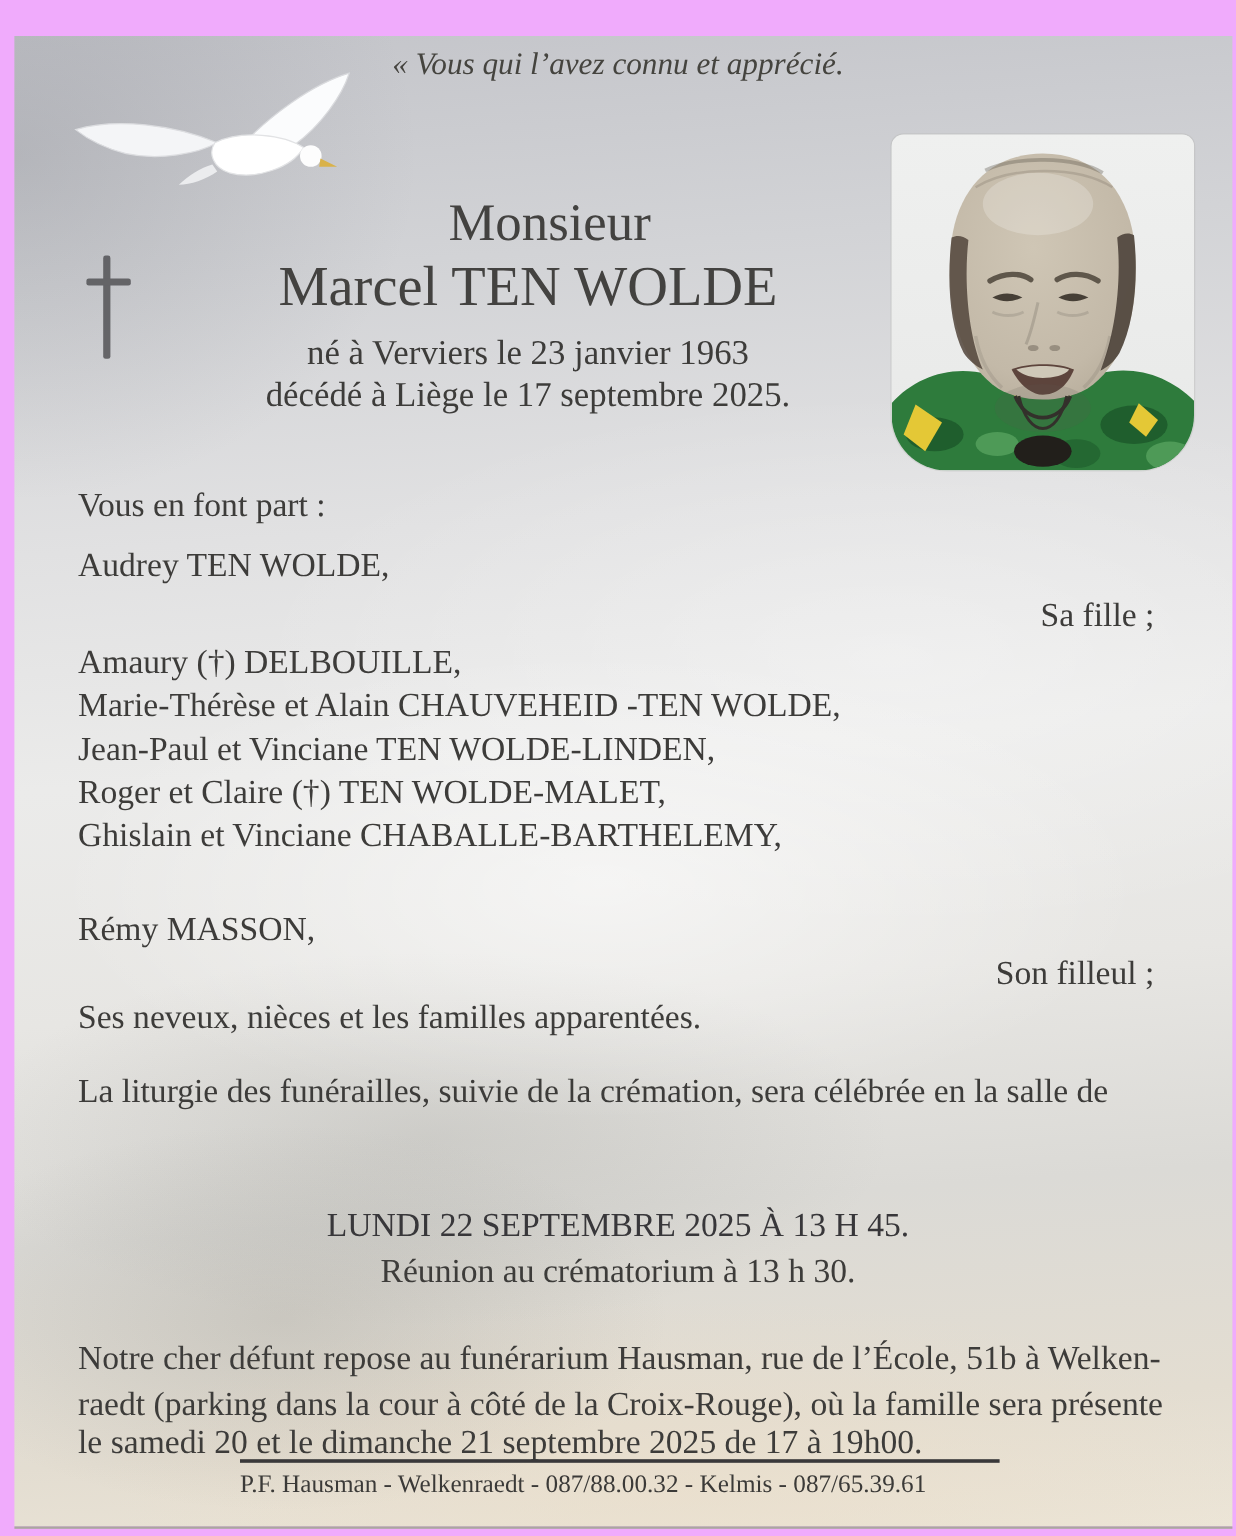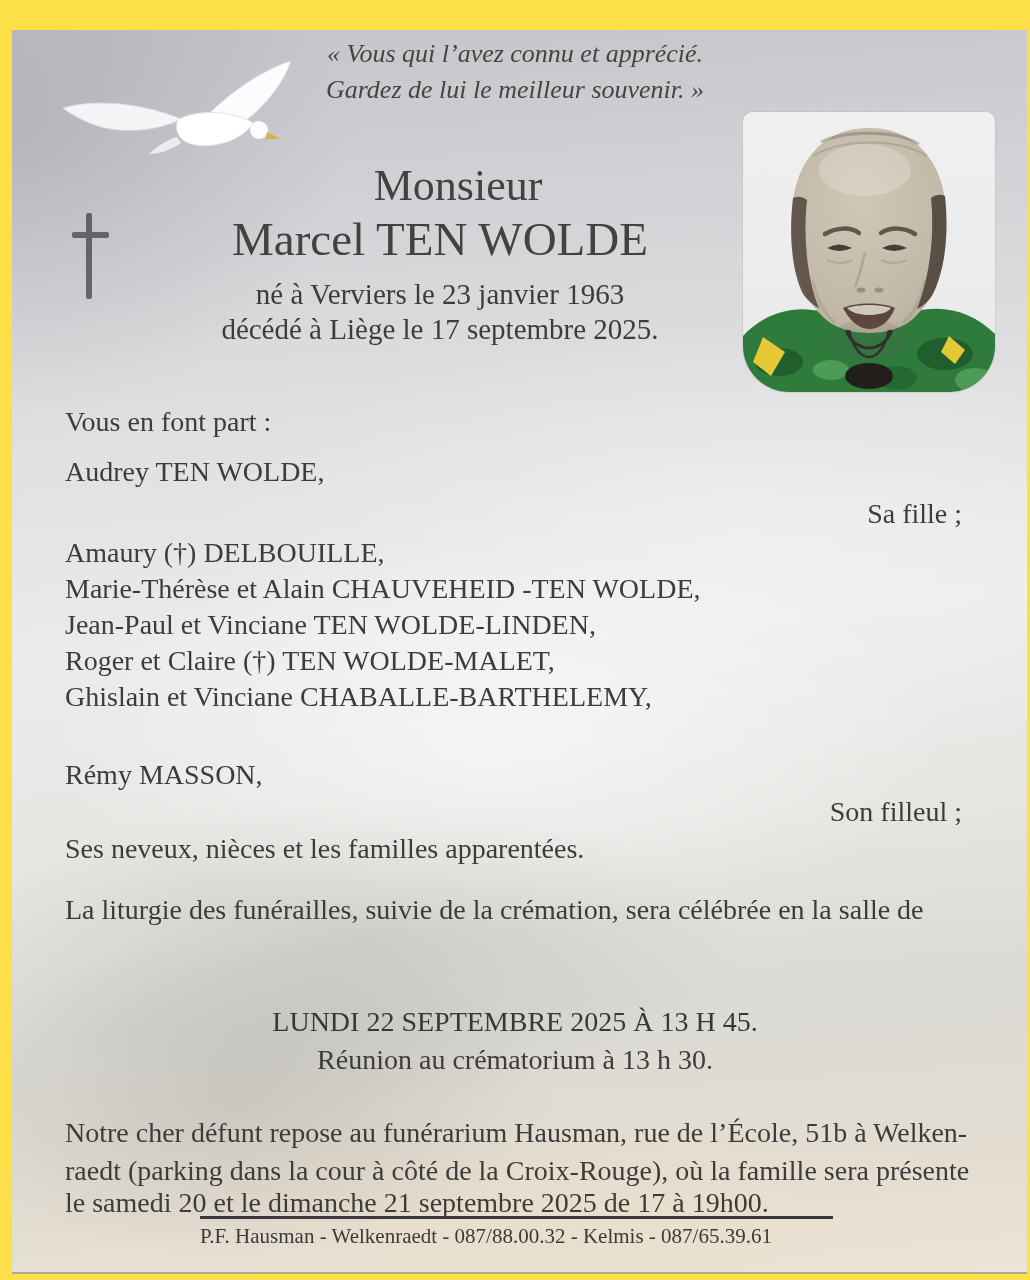--- a/index.html
+++ b/index.html
@@ -1,17 +1,17 @@
 <!DOCTYPE html>
 <html lang="fr"><head>
 <meta charset="utf-8">
 <style>
   html,body{margin:0;padding:0;background:#ffffff;}
   .page{
-    position:relative;width:1030px;height:1280px;background:#fde047;overflow:hidden;
+    position:relative;width:1030px;height:1280px;background:#f0abfc;overflow:hidden;
     font-family:"Liberation Serif","DejaVu Serif",serif;color:#3d3c3a;
   }
   
   .sky{
     position:absolute;left:12px;top:30px;right:3px;bottom:6px;
     background:
       radial-gradient(ellipse 520px 260px at 22% 86%, rgba(120,118,110,0.20), transparent 62%),
       radial-gradient(ellipse 700px 300px at 48% 57%, rgba(255,255,255,0.55), transparent 65%),
       radial-gradient(ellipse 640px 260px at 34% 74%, rgba(138,138,132,0.22), transparent 60%),
       radial-gradient(ellipse 820px 340px at 72% 42%, rgba(255,255,255,0.35), transparent 66%),
@@ -63,21 +63,20 @@
     <path d="M126,85 C116,92 104,96 94,96 C102,88 112,82 122,79 Z" fill="#ebecee"></path>
   </svg>
 
   <div class="cross" aria-hidden="true">
     <span class="v"></span>
       <span class="h"></span>
   </div>
 
   <div class="quote">
     <div>« Vous qui l’avez connu et apprécié.</div>
-    <div>Gardez de lui le meilleur souvenir. »</div>
   </div>
 
   <div class="header">
     <div class="hon">Monsieur</div>
     <div class="nom">Marcel TEN WOLDE</div>
     <div class="vital first">né à Verviers le 23 janvier 1963</div>
     <div class="vital">décédé à Liège le 17 septembre 2025.</div>
   </div>
 
   <div class="photo">

